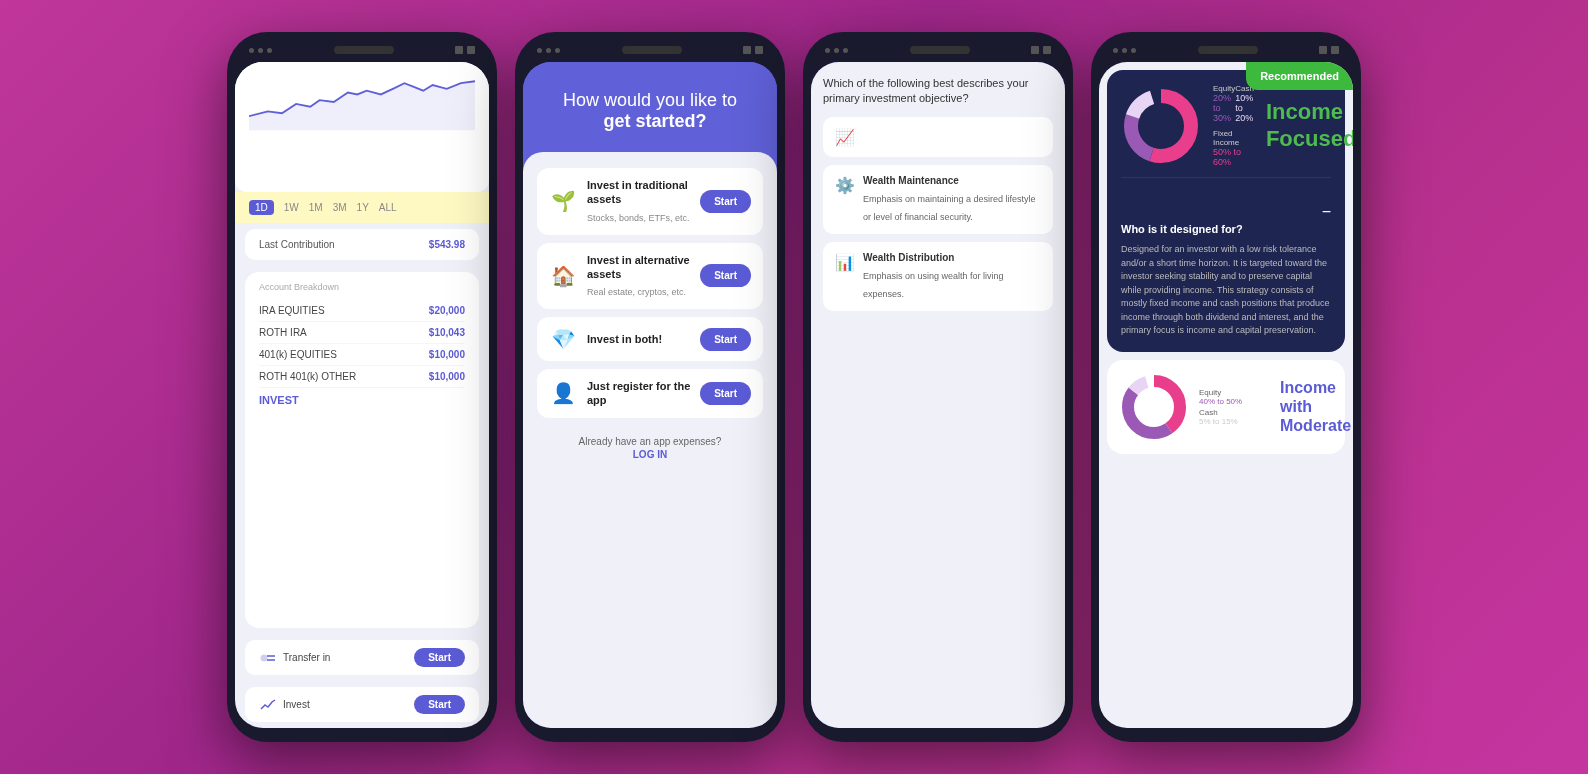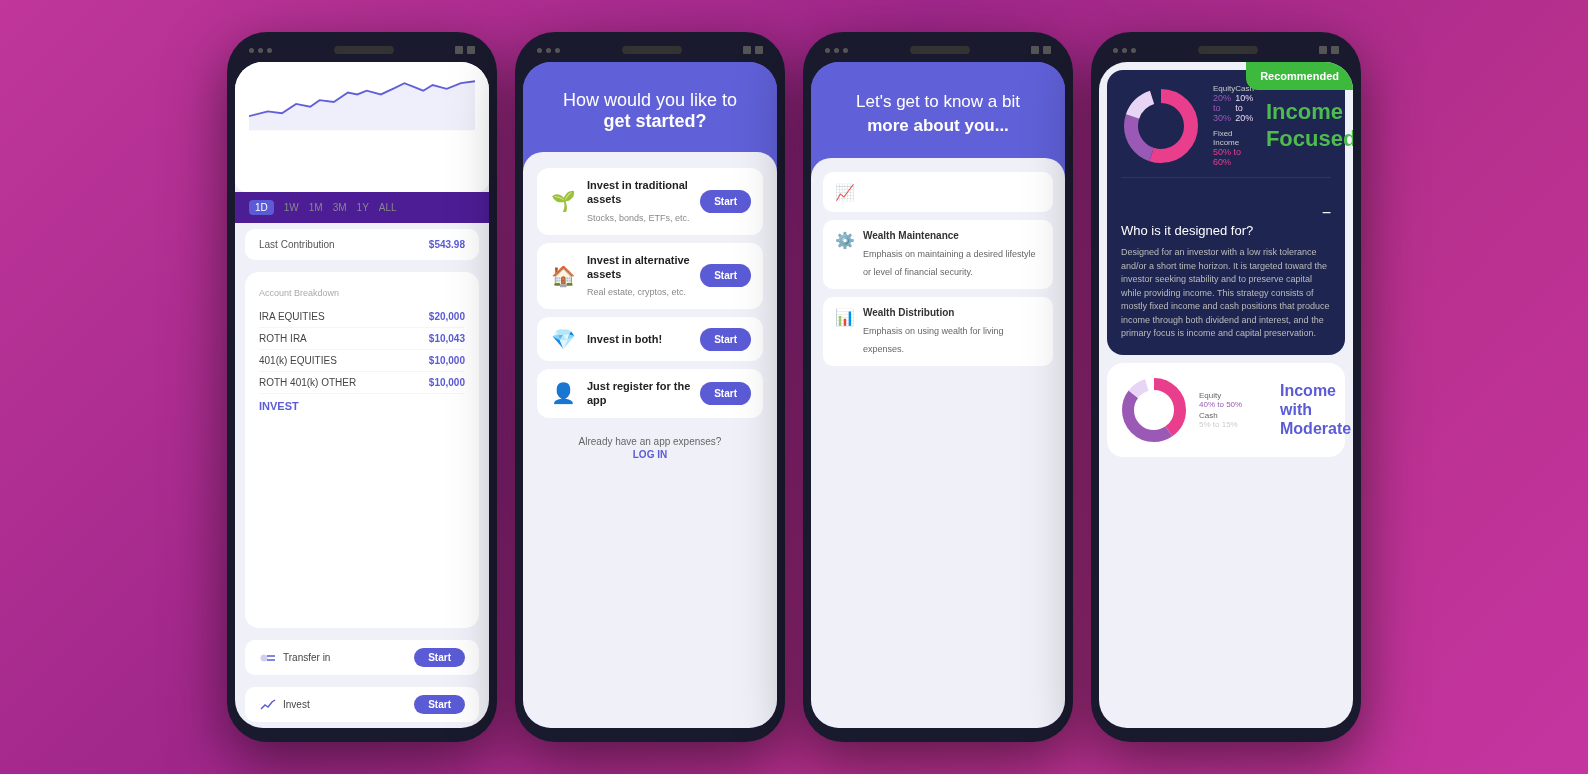--- a/index.html
+++ b/index.html
@@ -61,21 +61,21 @@
       border-radius: 0 0 12px 12px;
       padding: 10px 14px 6px;
       position: relative;
       overflow: hidden;
     }
     .chart-time-filters {
       display: flex;
       gap: 10px;
       align-items: center;
       padding: 8px 14px;
-      background: #4c1d95;
+      background: #fef9c3;
     }
     .time-btn {
       font-size: 10px;
       color: #888;
       font-weight: 500;
     }
     .time-btn.active {
       background: #5b5bd6;
       color: white;
       padding: 2px 6px;
@@ -91,21 +91,21 @@
       align-items: center;
       gap: 40px;
     }
     .contribution-label { font-size: 10px; color: #555; }
     .contribution-value { font-size: 10px; color: #5b5bd6; font-weight: 600; }
 
     .account-breakdown {
       background: white;
       margin: 6px 10px;
       border-radius: 14px;
-      padding: 16px 14px;
+      padding: 10px 14px;
       flex: 1;
     }
     .breakdown-title { font-size: 9px; color: #aaa; margin-bottom: 8px; }
     .breakdown-row {
       display: flex;
       justify-content: space-between;
       align-items: flex-start;
       padding: 5px 0;
       border-bottom: 1px solid #f5f5f5;
     }
@@ -267,21 +267,21 @@
     .who-section {
       border-top: 1px solid #2d3560;
       padding-top: 10px;
     }
     .who-title-row {
       display: flex;
       justify-content: space-between;
       align-items: center;
       margin-bottom: 8px;
     }
-    .who-title { font-size: 13px; font-weight: 400; color: white; margin-top: 35px; }
+    .who-title { font-size: 11px; font-weight: 700; color: white; margin-top: 35px; }
     .who-minus { font-size: 16px; color: white; }
     .who-desc { font-size: 9px; color: #bbb; line-height: 1.5; }
     .get-started-btn {
       background: #5b5bd6;
       color: white;
       border: none;
       border-radius: 20px;
       padding: 10px;
       width: 100%;
       font-size: 12px;
@@ -453,27 +453,22 @@
         <div class="notch-dot"></div>
         <div class="notch-dot"></div>
     </div>
     <div class="notch-center"></div>
     <div class="notch-right">
       <div class="notch-icon"></div>
         <div class="notch-icon"></div>
     </div>
   </div>
   <div class="phone-screen phone3-screen">
-    <div class="about-header">
-      <h2>
-        <span>Let's get to know a bit</span><br>
-        <strong>more about you...</strong>
-      </h2>
-    </div>
     <div class="about-card">
+      <p class="about-question">Which of the following best describes your primary investment objective?</p>
       <div class="investment-option">
         <div class="inv-icon">📈</div>
       </div>
       <div class="investment-option">
         <div class="inv-icon">⚙️</div>
         <div class="inv-text">
           <strong>Wealth Maintenance</strong>
           <span>Emphasis on maintaining a desired lifestyle or level of financial security.</span>
         </div>
       </div>

